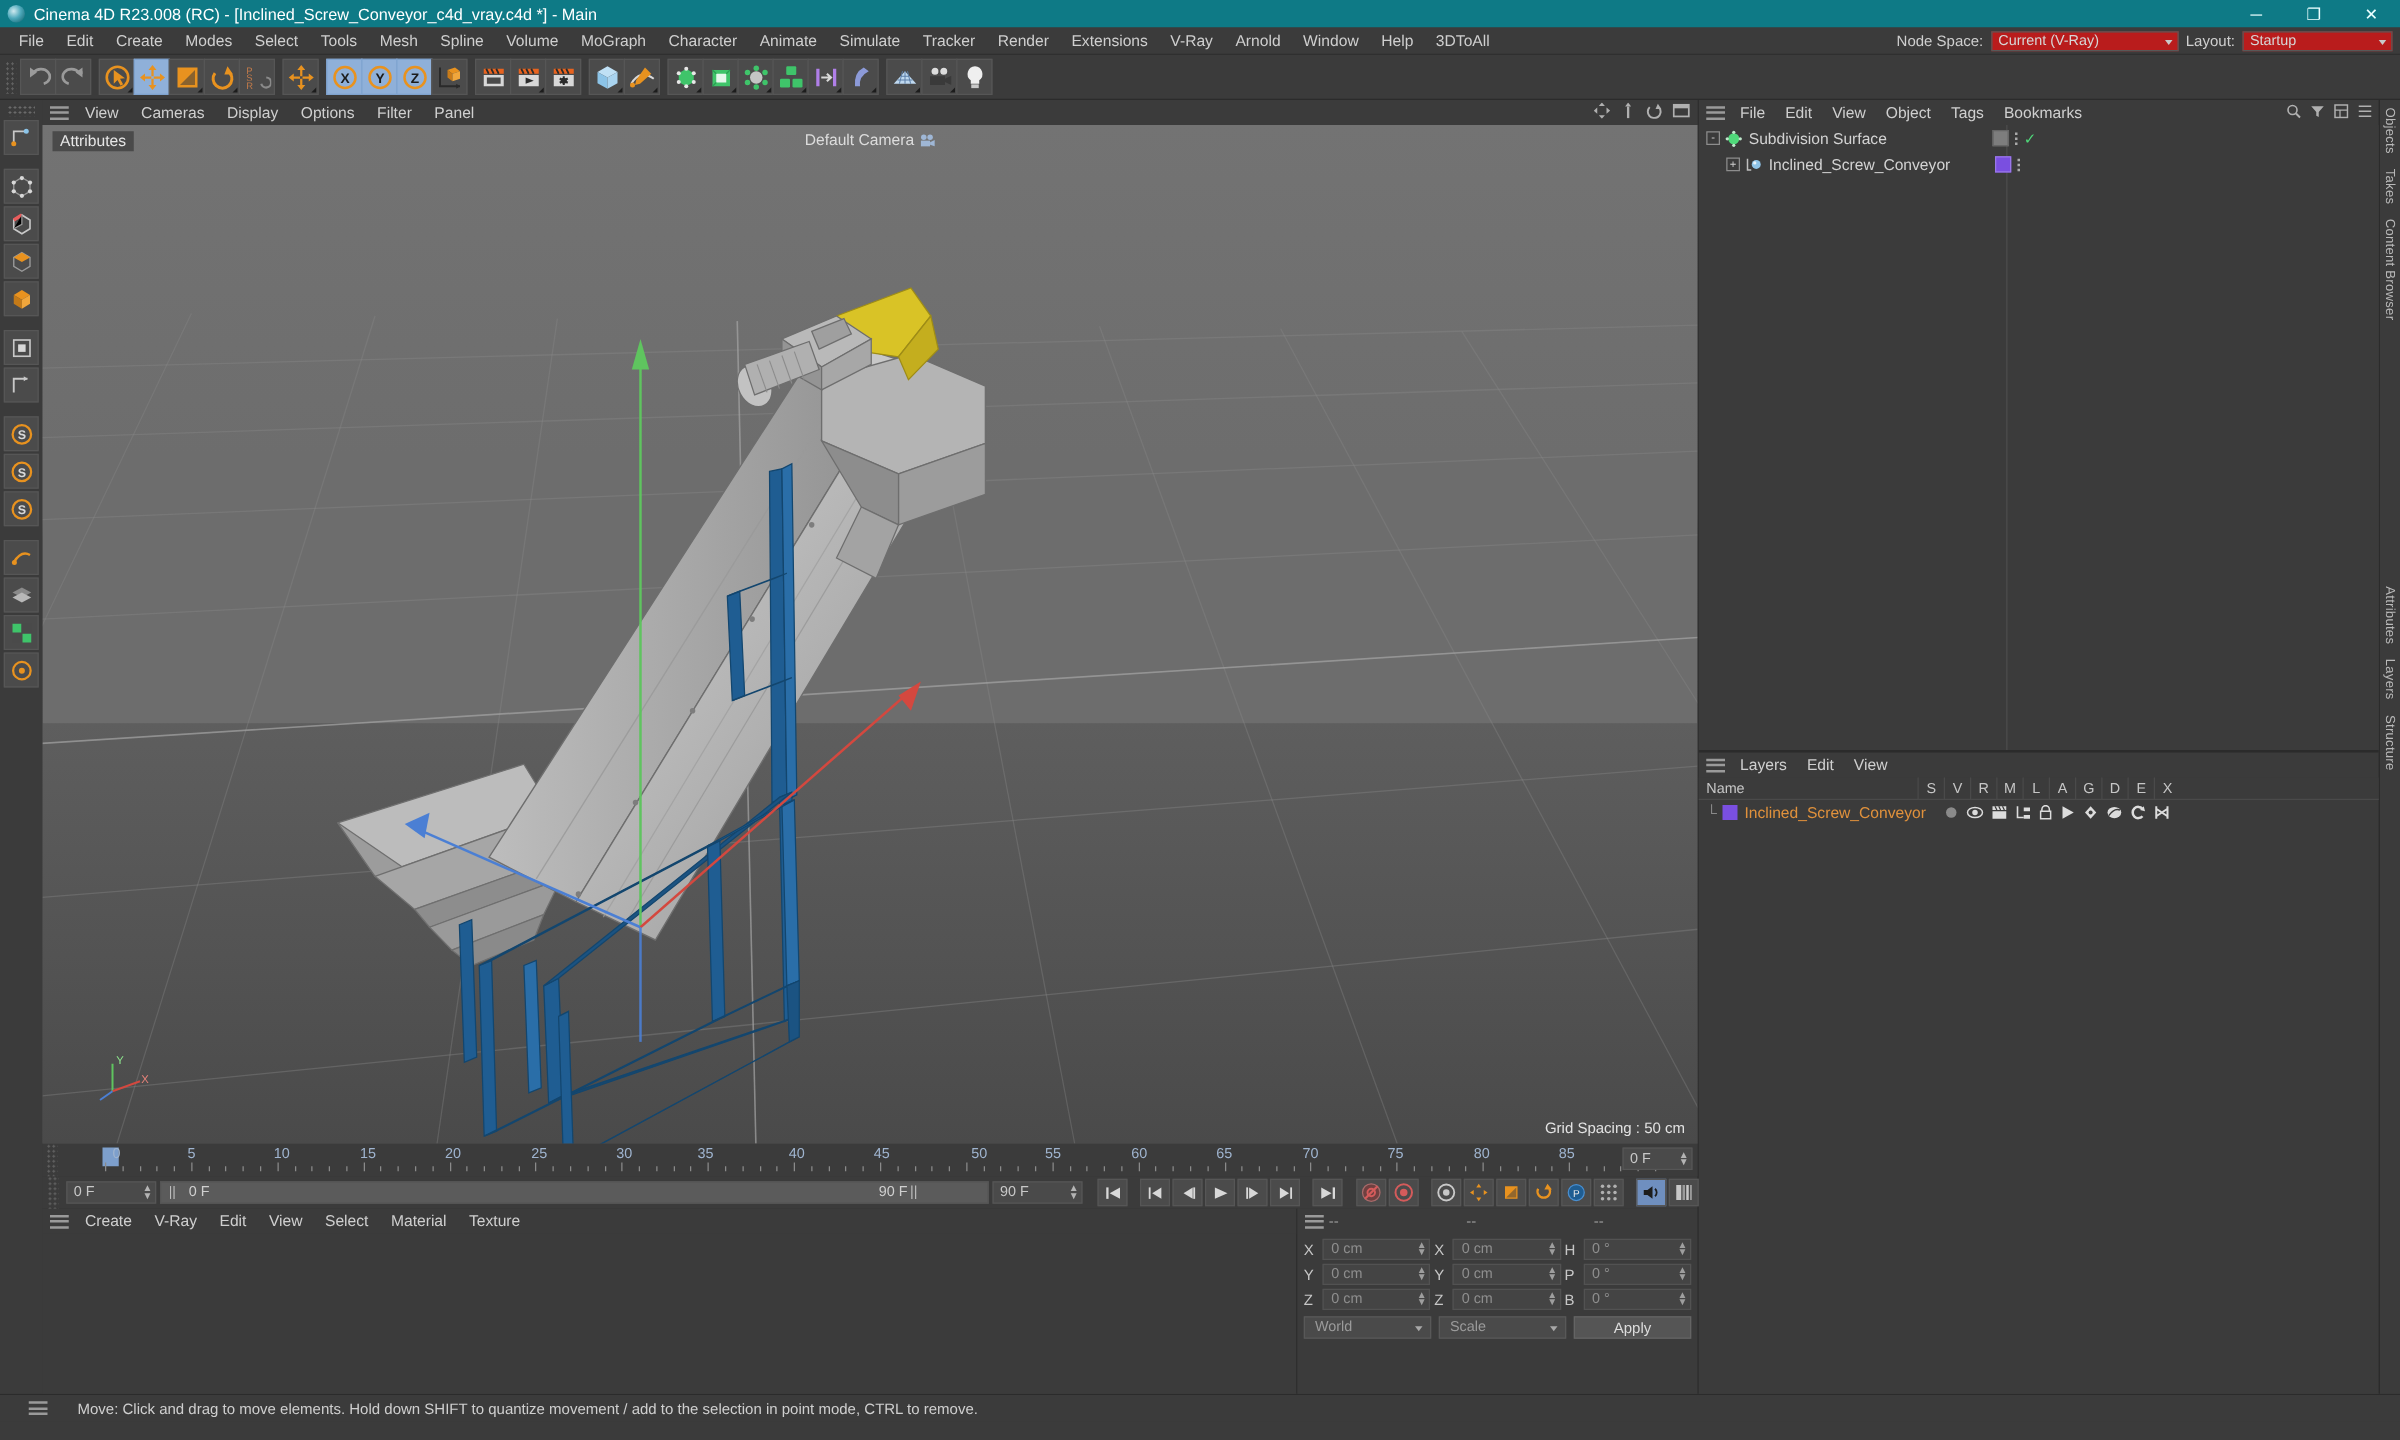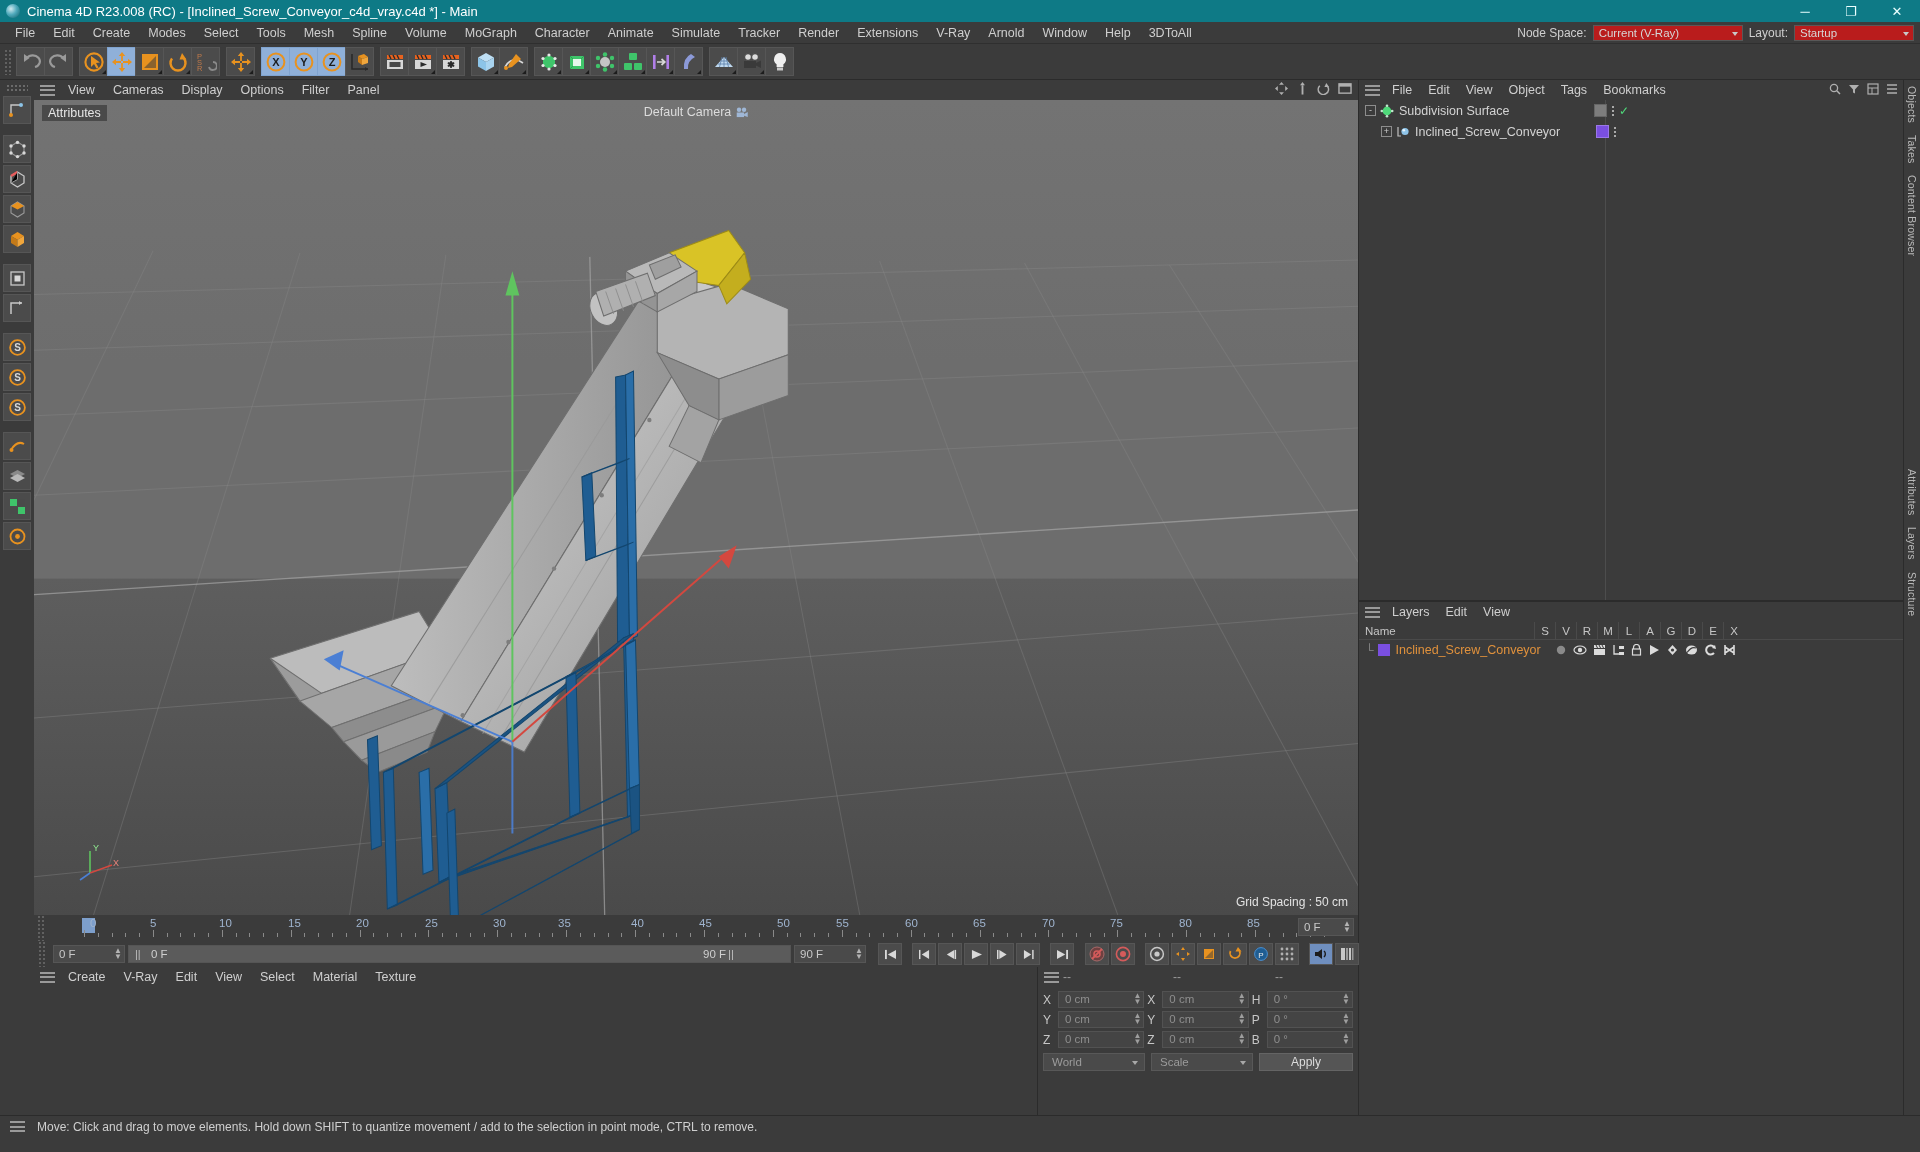--- a/index.html
+++ b/index.html
@@ -144,21 +144,21 @@
      font-size:11.5px; color:#c6c6c6; border-bottom:1px solid #4a4a4a; position:relative;}
   .layercols .nm{ padding-left:6px; width:175px; }
   .lcol{ width:21px; text-align:center; border-left:1px solid #4a4a4a; height:18px; line-height:18px;}
   .layerrow{ height:20px; display:flex; align-items:center; font-size:12.5px; color:#e0913c;
      padding-left:6px; }
   .lswatch{ width:12px;height:12px; background:#7a4fe0; margin:0 6px 0 16px;}
   .licons{ display:flex; align-items:center; gap:6px; margin-left:14px;}
 
   
   .statusbar{ height:22px; background:#3b3b3b; display:flex; align-items:center;
-     padding-left:10px; font-size:12px; color:#cfcfcf; border-top:1px solid #2b2b2b; gap:8px;}
+     padding-left:23px; font-size:12px; color:#cfcfcf; border-top:1px solid #2b2b2b; gap:20px;}
 
   
   .vtabs{ width:17px; background:#3b3b3b; display:flex; flex-direction:column;
      align-items:center; padding-top:6px; gap:12px; border-left:1px solid #2b2b2b;}
   .vtab{ writing-mode:vertical-rl; font-size:10.5px; color:#b9b9b9; letter-spacing:.2px;}
   svg{ display:block; }
 </style>
 </head>
 <body>
 

